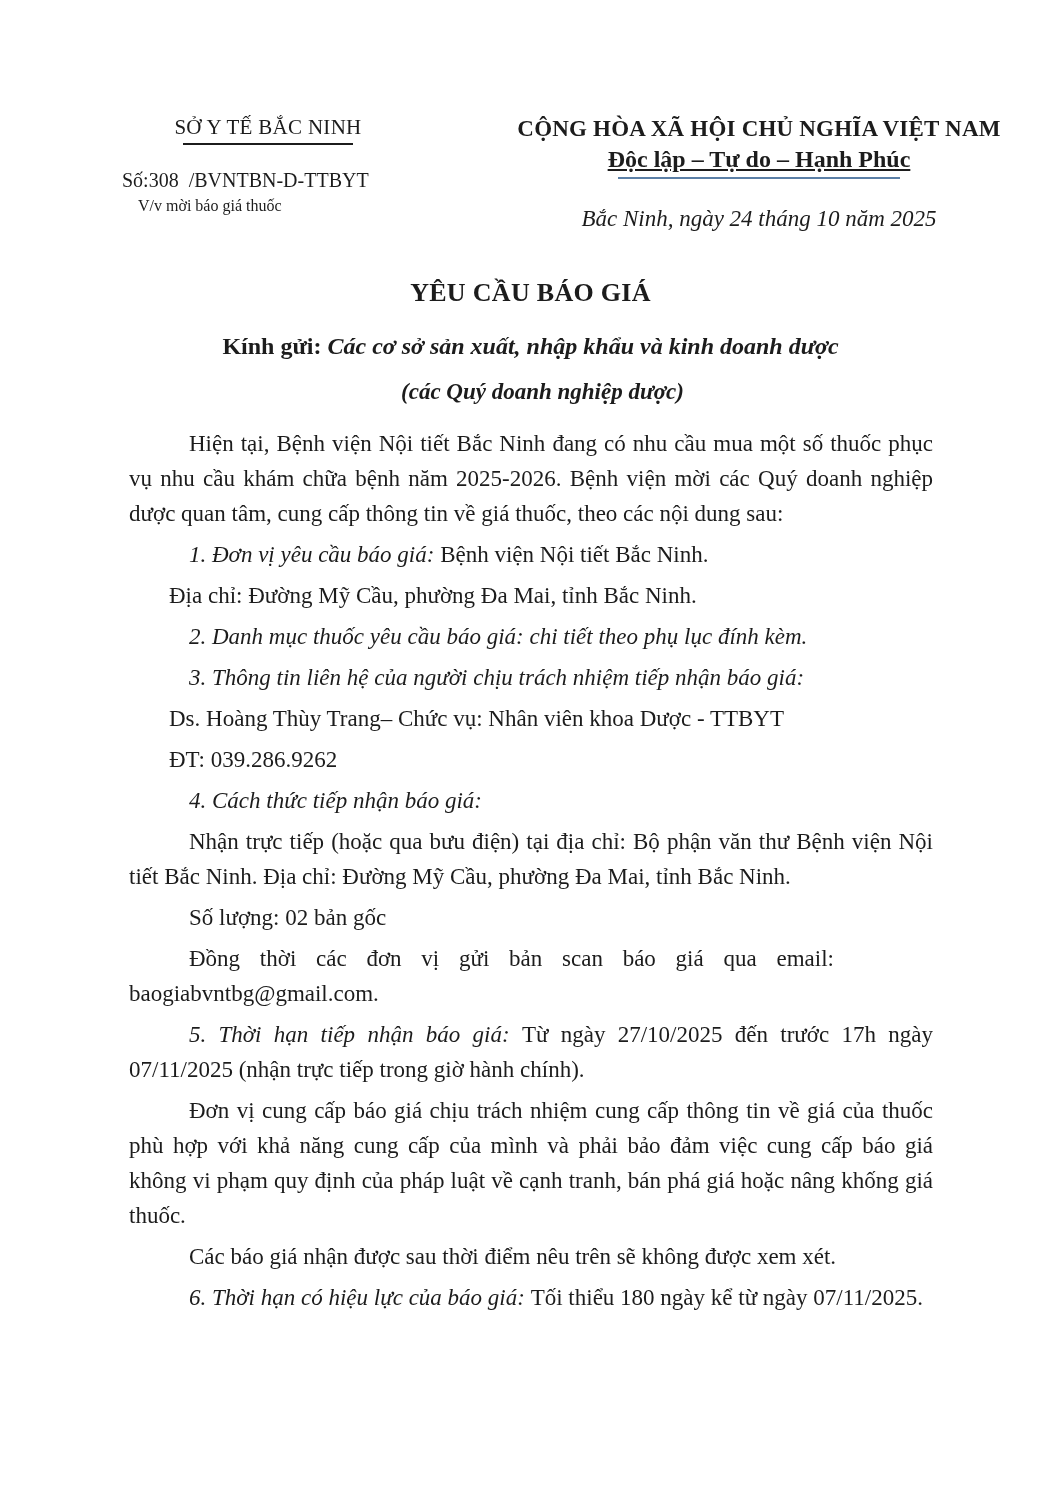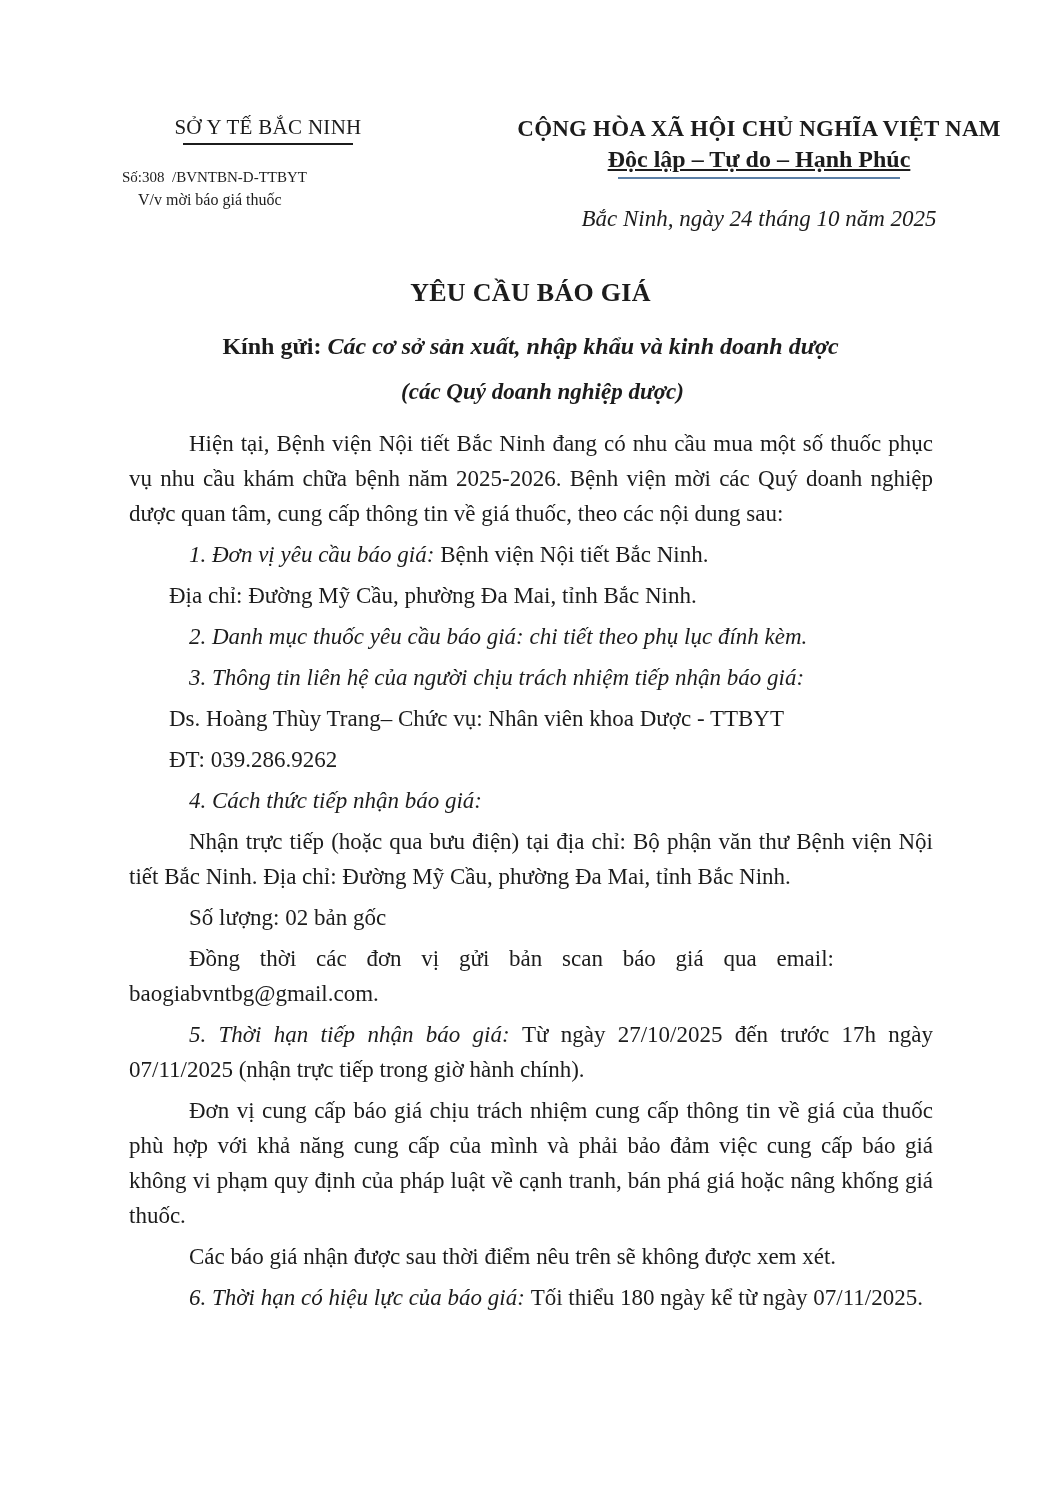--- a/index.html
+++ b/index.html
@@ -19,21 +19,21 @@
     justify-content: space-between;
     align-items: flex-start;
     padding: 114px 52px 0 62px;
   }
   .header-left  { width: 412px; text-align: center; }
   .header-right { width: 500px; text-align: center; }
 
   .org-parent { font-size: 21px; letter-spacing: .3px; line-height: 27px; }
   .org-name   { font-size: 22px; font-weight: bold; line-height: 28px; letter-spacing: .2px; }
   .org-underline { width: 170px; border-bottom: 2px solid #1c1c1c; margin: 2px auto 0; }
-  .doc-number { font-size: 15px; text-align: left; padding-left: 60px; margin-top: 24px; }
+  .doc-number { font-size: 20px; text-align: left; padding-left: 60px; margin-top: 24px; }
   .doc-subject{ font-size: 16px; text-align: left; padding-left: 76px; margin-top: 5px; }
 
   .country { font-size: 23px; font-weight: bold; line-height: 30px; white-space: nowrap; letter-spacing: .2px; }
   .motto   { font-size: 24px; font-weight: bold; line-height: 30px; text-decoration: underline; }
   .motto-underline { width: 282px; border-bottom: 2px solid #5b7fa6; margin: 3px auto 0; }
   .dateline { font-size: 23px; font-style: italic; margin-top: 27px; }
 
   
   .title {
     text-align: center; font-size: 26px; font-weight: bold;

